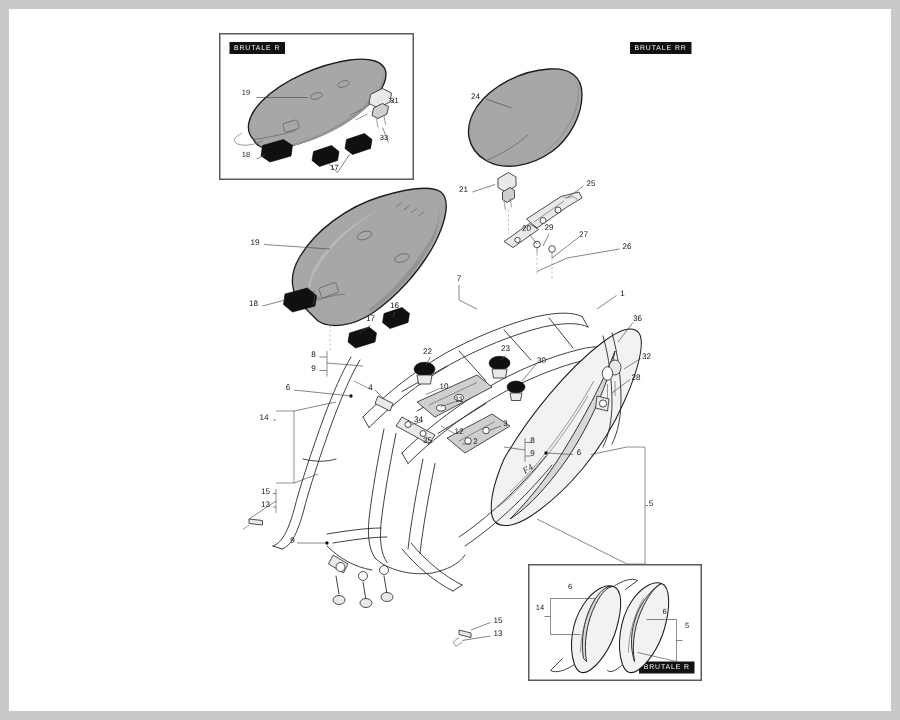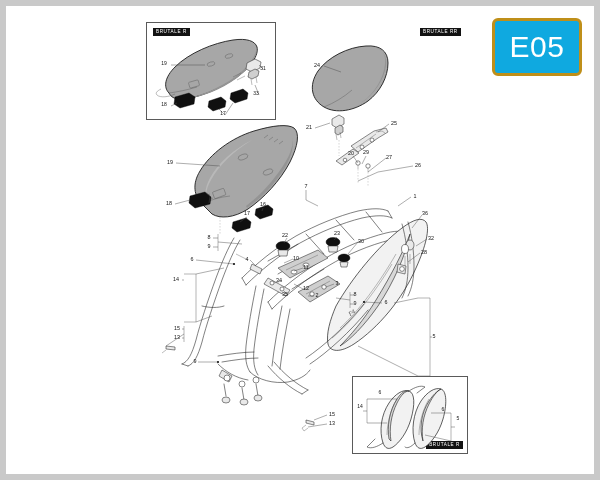--- a/index.html
+++ b/index.html
@@ -485,16 +485,15 @@
         <div class="num b" style="left: 257px; top: 62px;">31</div>
         <div class="num b" style="left: 250px; top: 87px;">33</div>
       </div>
     <div id="bottom-inset-callouts">
         <div class="num b" style="left: 354px; top: 400px;">14</div>
         <div class="num b" style="left: 374px; top: 386px;">6</div>
         <div class="num b" style="left: 437px; top: 403px;">6</div>
         <div class="num b" style="left: 452px; top: 412px;">5</div>
       </div>
 
-    <div id="badge">E05</div>
 
   </div>
 </div>
 
 </body></html>

